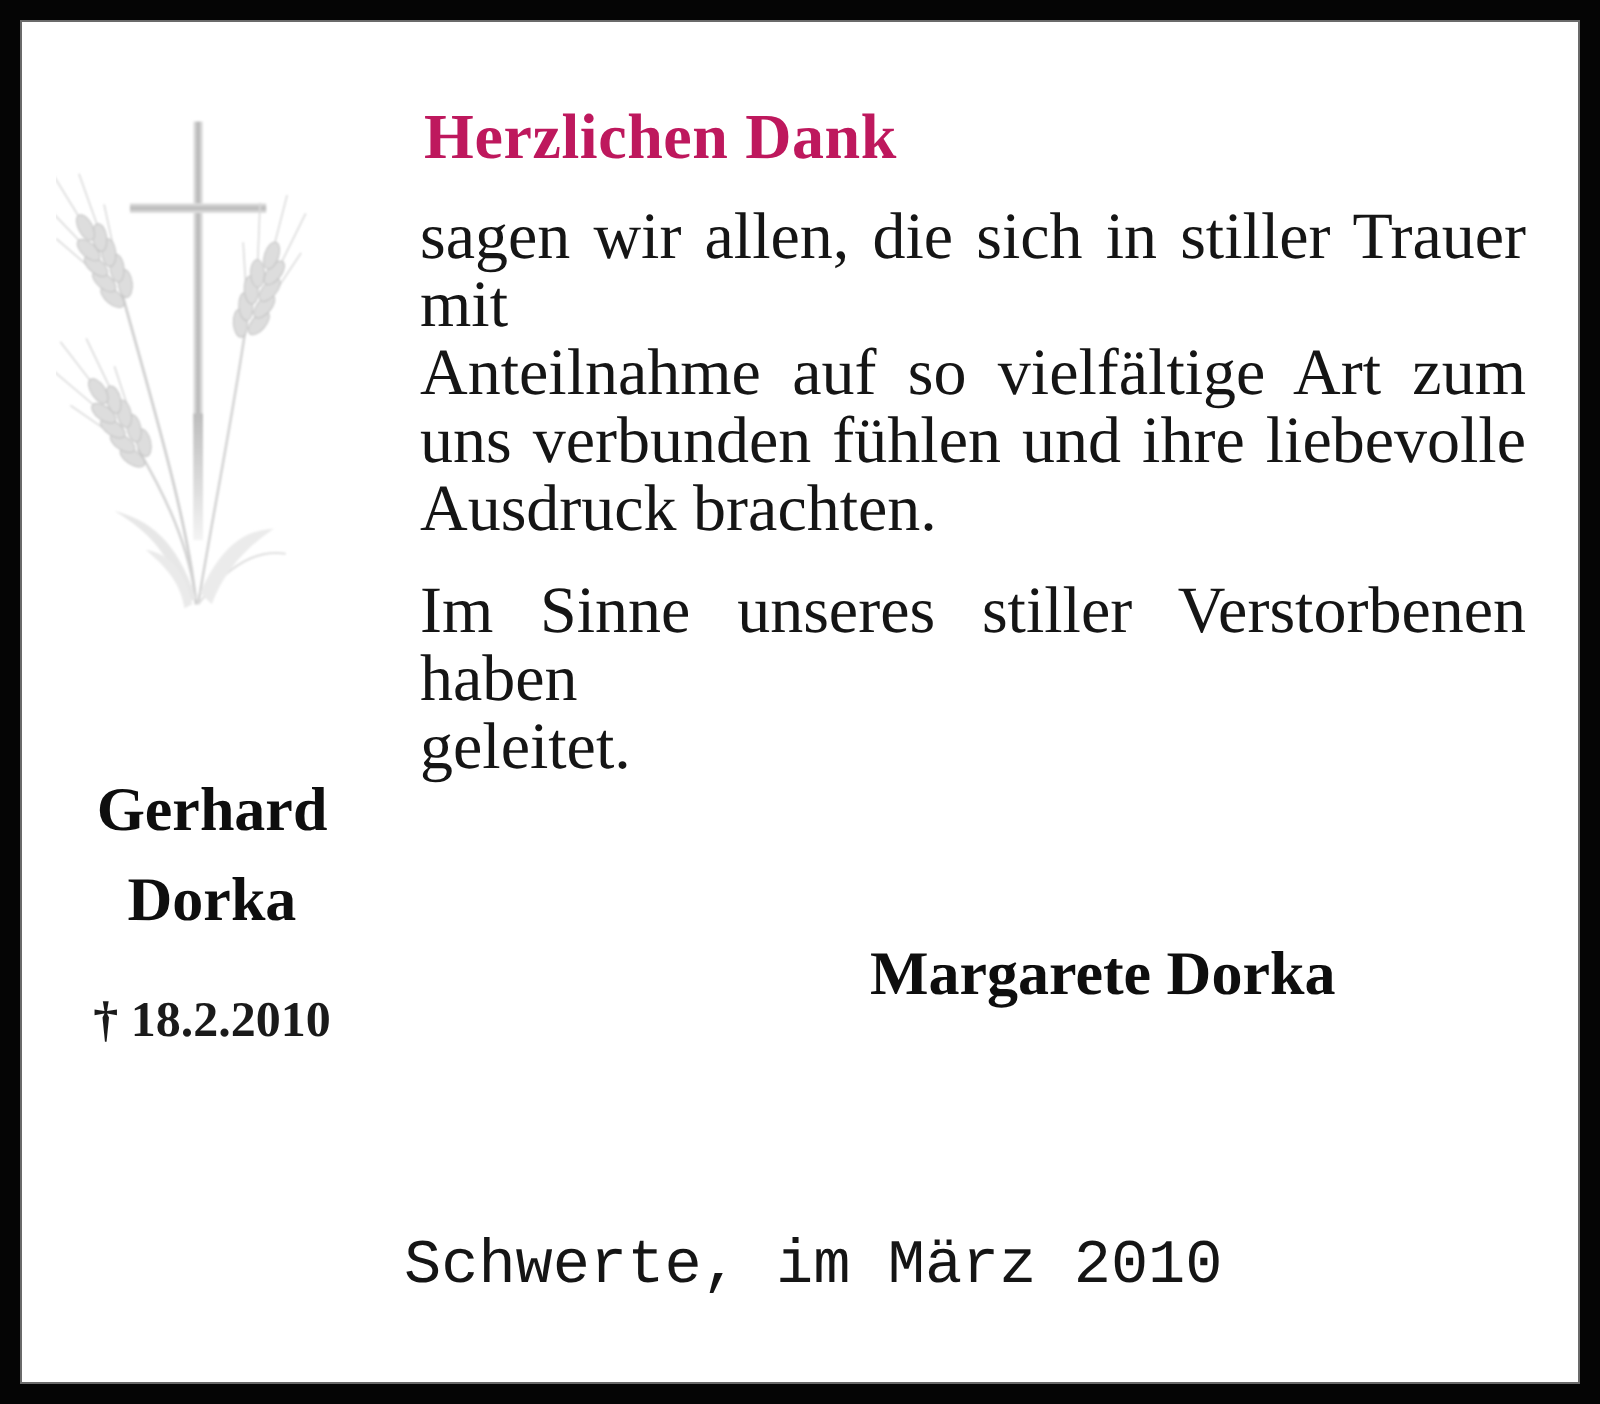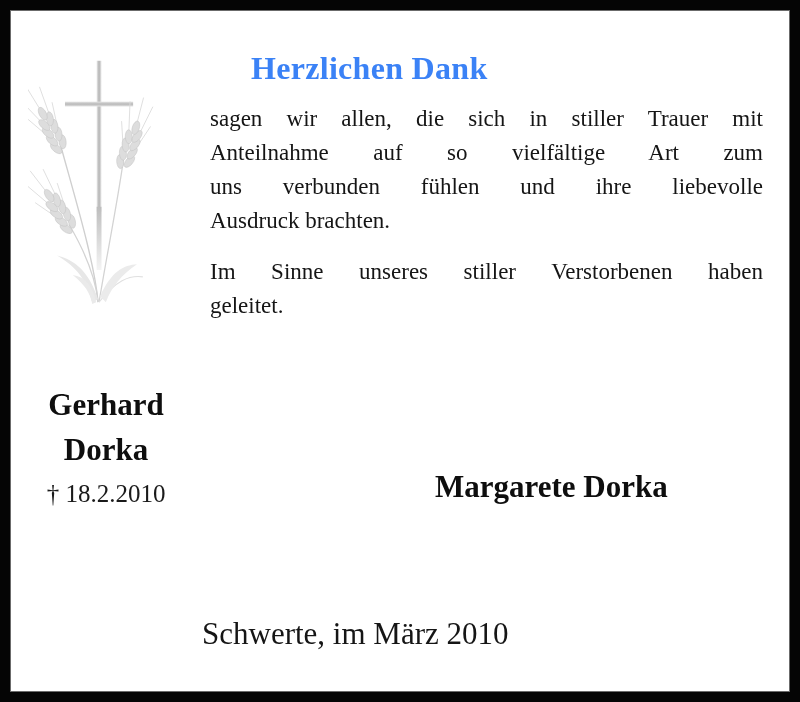--- a/index.html
+++ b/index.html
@@ -31,34 +31,33 @@
 
   .art {
     left: 18px; top: 38px;
     width: 146px; height: 264px;
   }
 
   .title {
     left: 202px; top: 40px;
     font-size: 32px;
     font-weight: bold;
-    color: #3b82f6;
+    color: #be185d;
     letter-spacing: 0.3px;
     white-space: nowrap;
-    margin-left: 39px;
   }
 
   .bodytext {
     left: 200px; top: 92px;
     width: 553px;
     color: #151515;
   }
   .para { margin: 0 0 17px 0; }
   .jline {
-    font-size: 23px;
+    font-size: 33px;
     line-height: 34px;
     text-align: justify;
     text-align-last: justify;
     white-space: normal;
     font-family: Liberation Serif, serif;
   }
   .jline.last {
     text-align-last: left;
   }
 
@@ -69,42 +68,43 @@
     color: #0e0e0e;
   }
   .deceased .name {
     font-size: 31px;
     font-weight: bold;
     line-height: 45px;
   }
   .deceased .ddate {
     font-size: 25px;
     line-height: 34px;
-    margin-top: 5px;
-    font-weight: normal;
+    margin-top: 22px;
+    font-weight: bold;
     color: #1a1a1a;
     text-align: center;
   }
 
   .signature {
     left: 425px; top: 457px;
     color: #0e0e0e;
   }
   .signature .sig-line {
     font-size: 31px;
     font-weight: bold;
     line-height: 40px;
     white-space: nowrap;
   }
 
   .place {
     left: 192px; top: 606px;
     font-size: 31px;
     color: #151515;
     white-space: nowrap;
+    font-family: Liberation Mono, monospace;
   }
 </style>
 </head>
 <body>
 
 <div class="page">
   <div class="card">
 
     <div class="art">
       <svg viewBox="0 0 150 265" width="146" height="264" aria-hidden="true">

